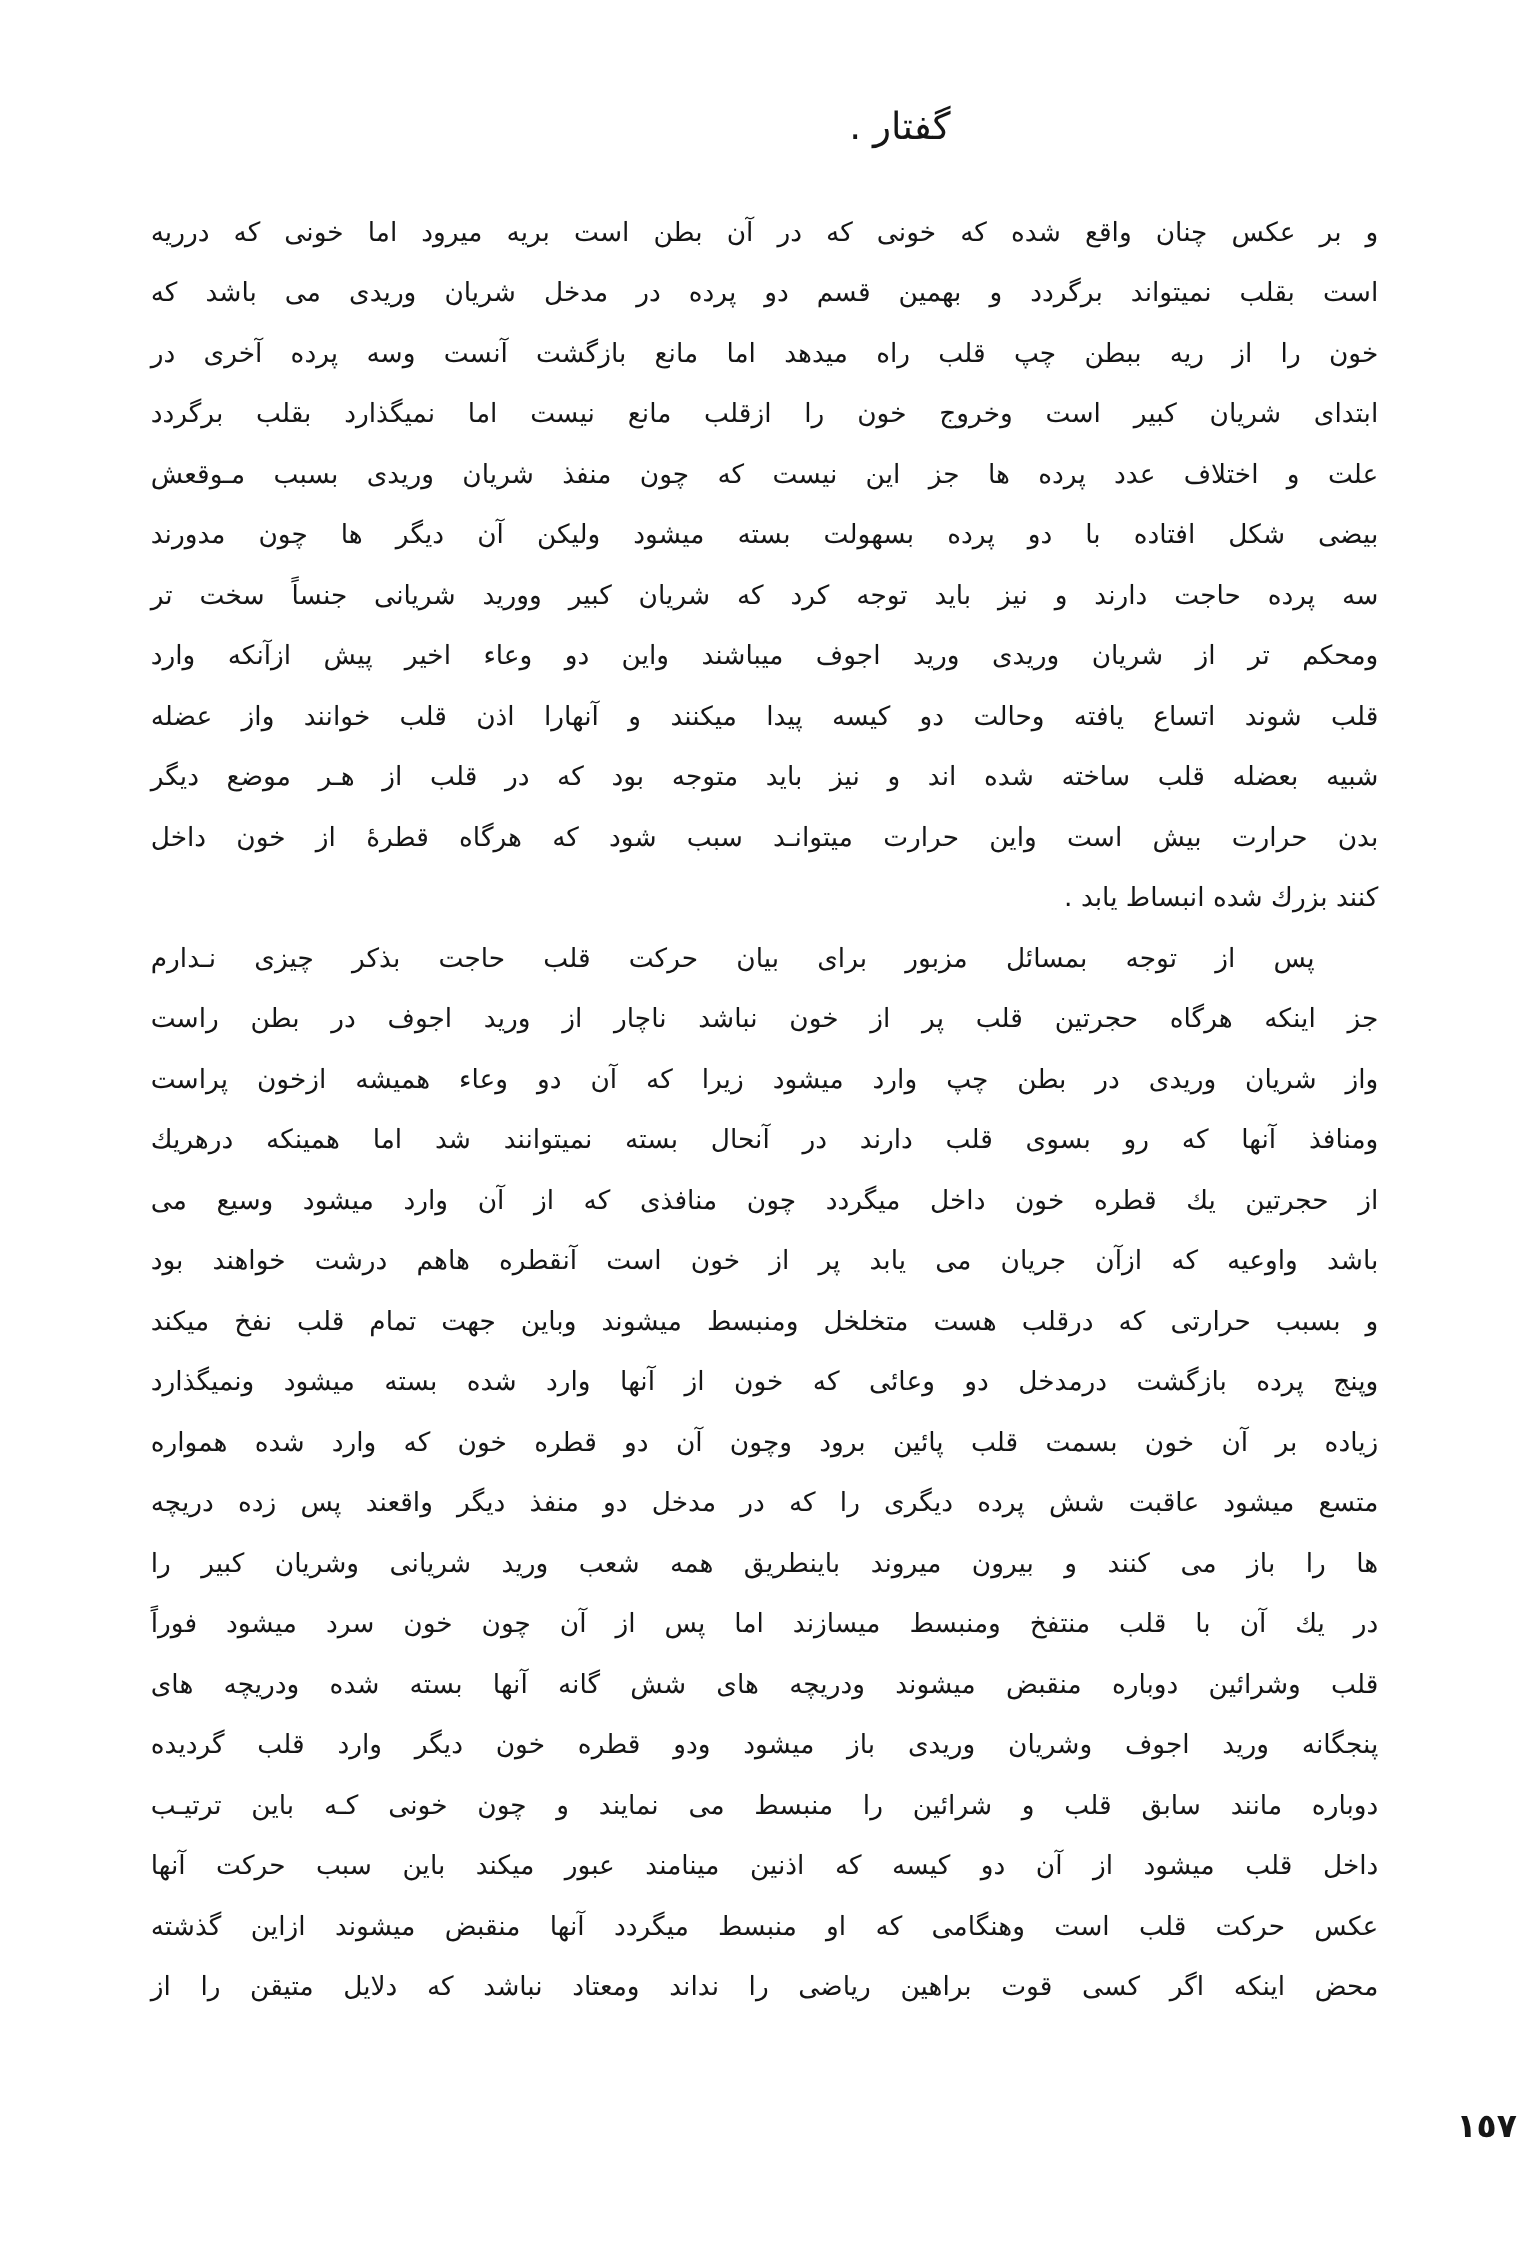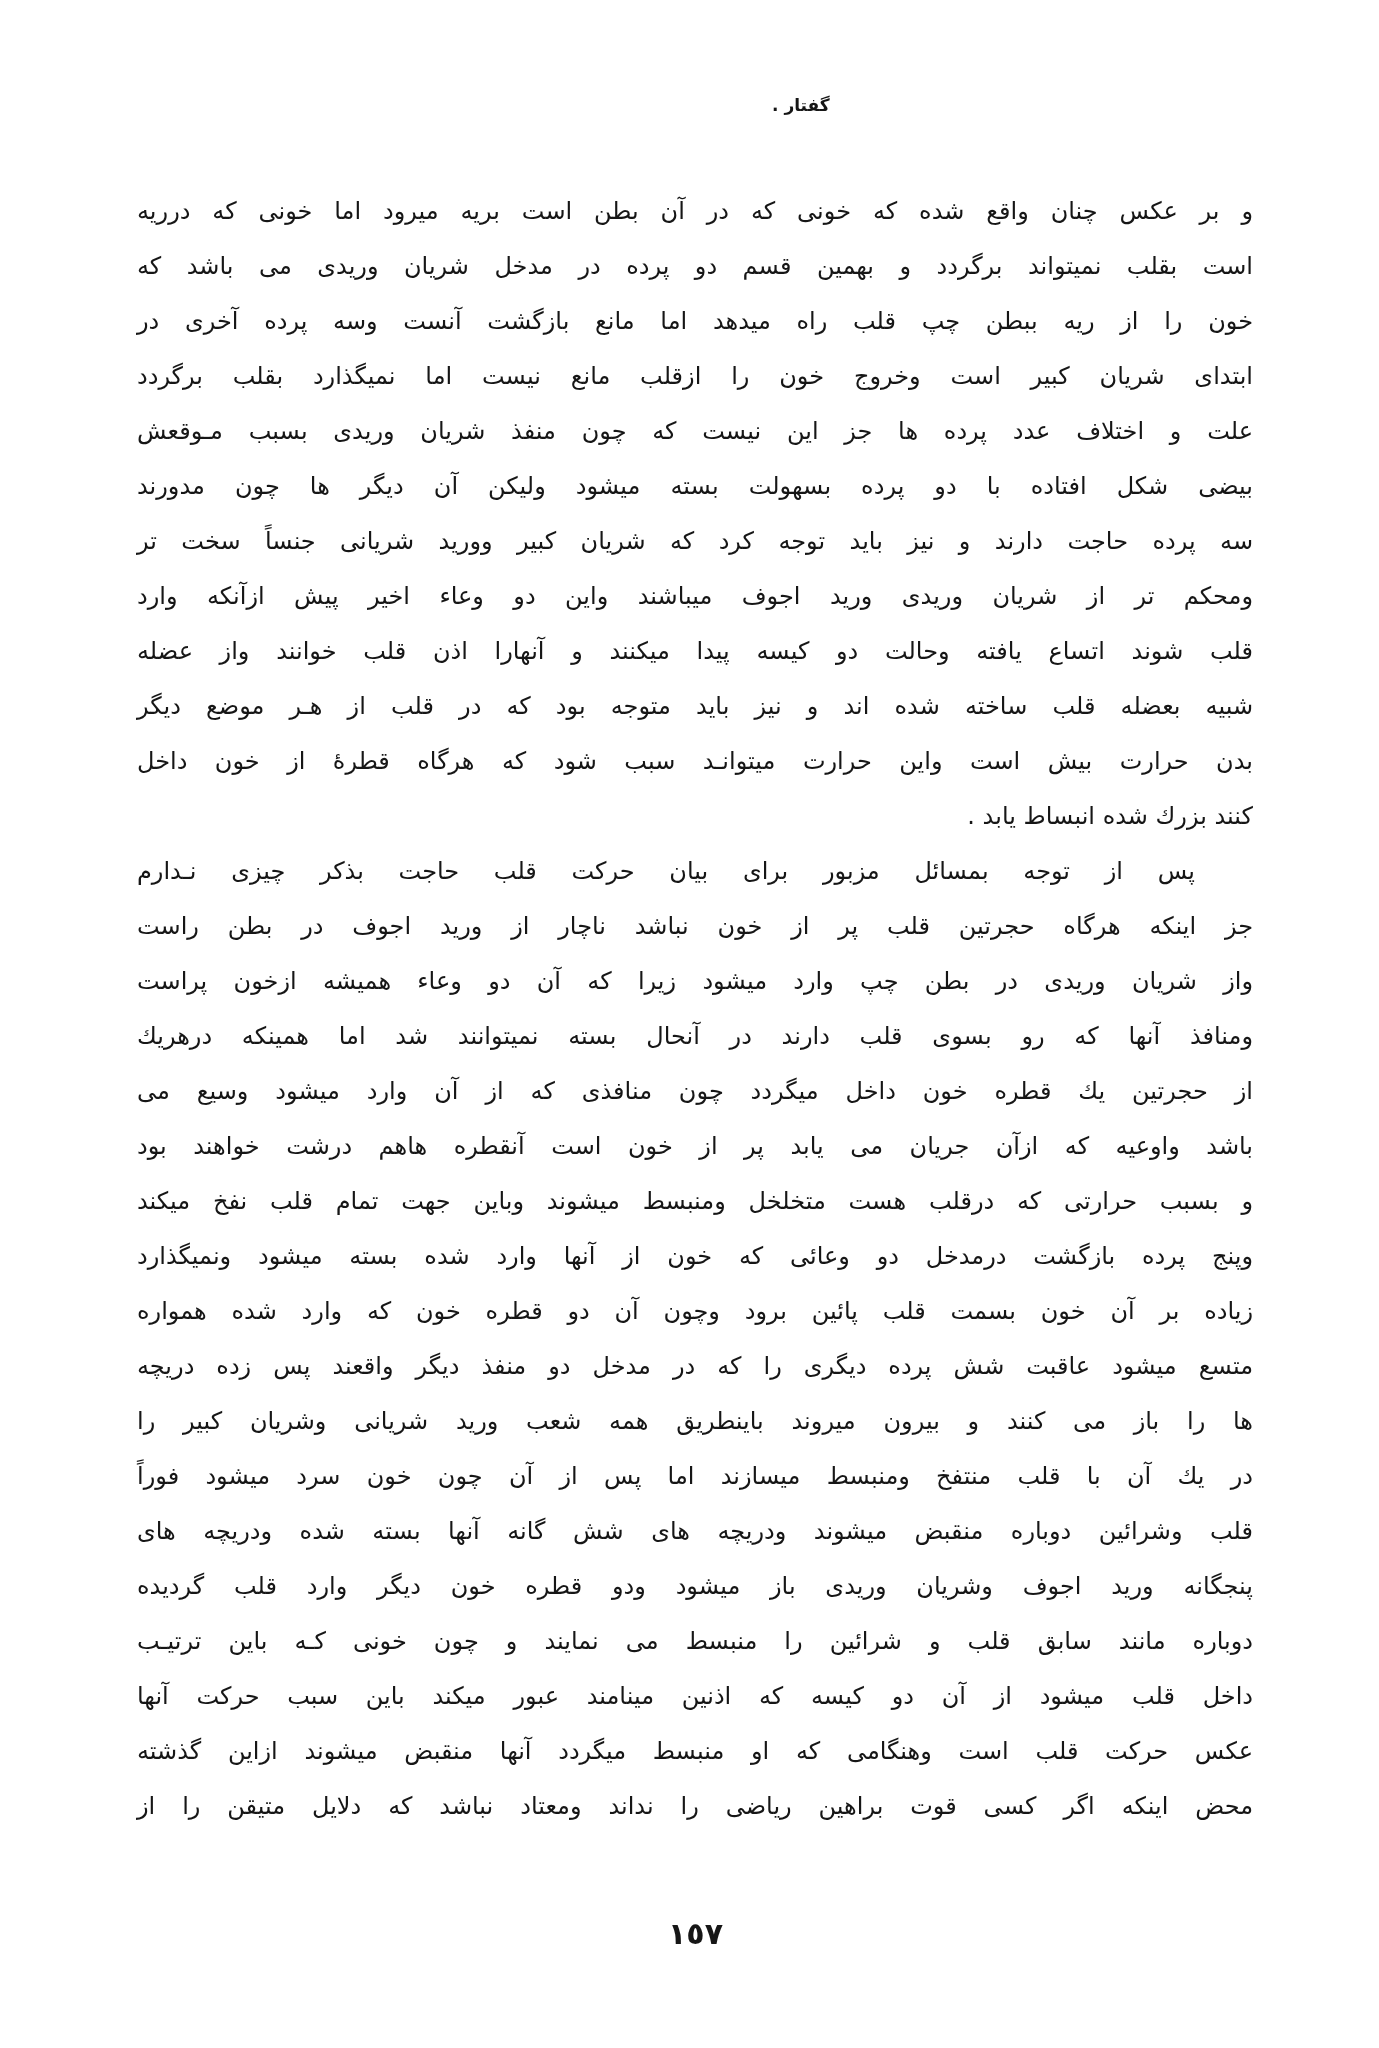--- a/index.html
+++ b/index.html
@@ -14,22 +14,22 @@
     background: #ffffff;
     overflow: hidden;
     font-family: "DejaVu Sans", sans-serif;
     color: #161616;
   }
   .scan-title {
     position: absolute;
     top: 95px;
     left: 772px;
     direction: rtl;
-    font-size: 17px;
-    font-weight: bold;
+    font-size: 34px;
+    font-weight: normal;
     white-space: nowrap;
   }
   .text-block {
     position: absolute;
     top: 184px;
     right: 126px;
     width: 1116px;
     direction: rtl;
     font-size: 24px;
   }
@@ -44,21 +44,20 @@
     text-align-last: right;
   }
   .line.indent {
     padding-right: 58px;
   }
   .page-number {
     position: absolute;
     top: 1916px;
     left: 0;
     right: 0;
-    text-align: center;
     direction: rtl;
     font-size: 30px;
     font-weight: bold;
     letter-spacing: 2px;
     margin-left: 12px;
   }
 </style>
 </head>
 <body>
 

